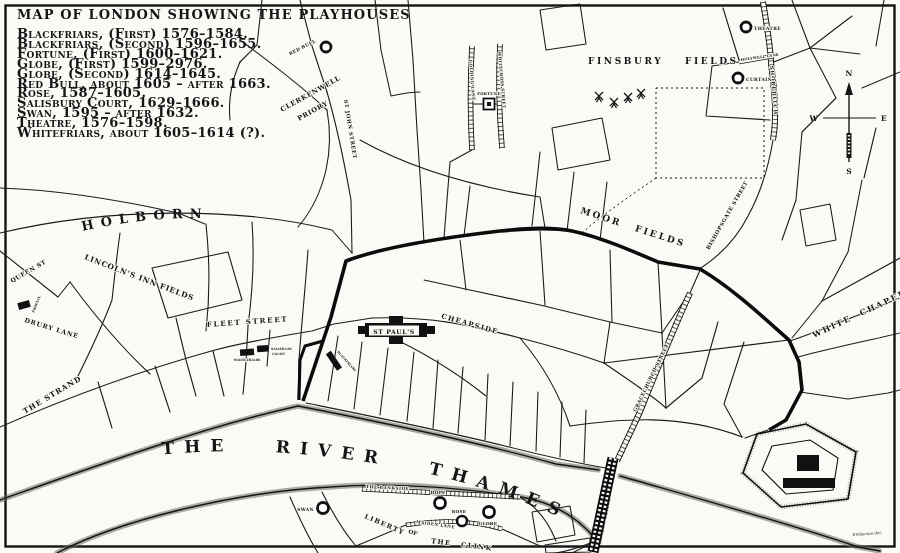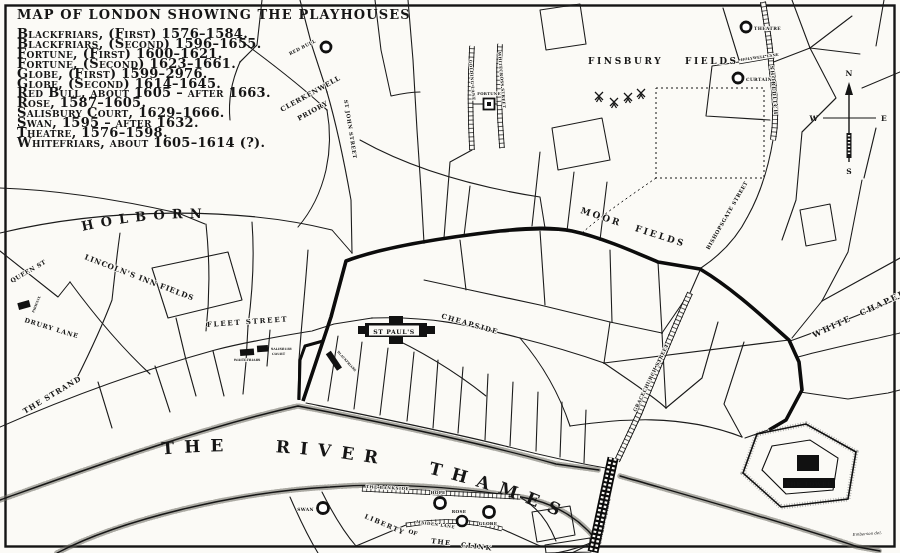--- a/index.html
+++ b/index.html
@@ -311,21 +311,20 @@
     </g>
 
     <text x="882" y="534" text-anchor="end" font-size="4" font-style="italic" fill="#2b2b2b" transform="rotate(-4,882,534)">Emberson del.</text>
   </svg>
 
   <div class="legend">
     <div class="title">MAP OF LONDON SHOWING THE PLAYHOUSES</div>
     <div class="item">Blackfriars, (First) 1576–1584.</div>
     <div class="item">Blackfriars, (Second) 1596–1655.</div>
     <div class="item">Fortune, (First) 1600–1621.</div>
-    <div class="item">Fortune, (Second) 1623–1661.</div>
     <div class="item">Globe, (First) 1599–2976.</div>
     <div class="item">Globe, (Second) 1614–1645.</div>
     <div class="item">Red Bull, about 1605 – after 1663.</div>
     <div class="item">Rose, 1587–1605.</div>
     <div class="item">Salisbury Court, 1629–1666.</div>
     <div class="item">Swan, 1595 – after 1632.</div>
     <div class="item">Theatre, 1576–1598.</div>
     <div class="item">Whitefriars, about 1605–1614 (?).</div>
   </div>
 </div>

